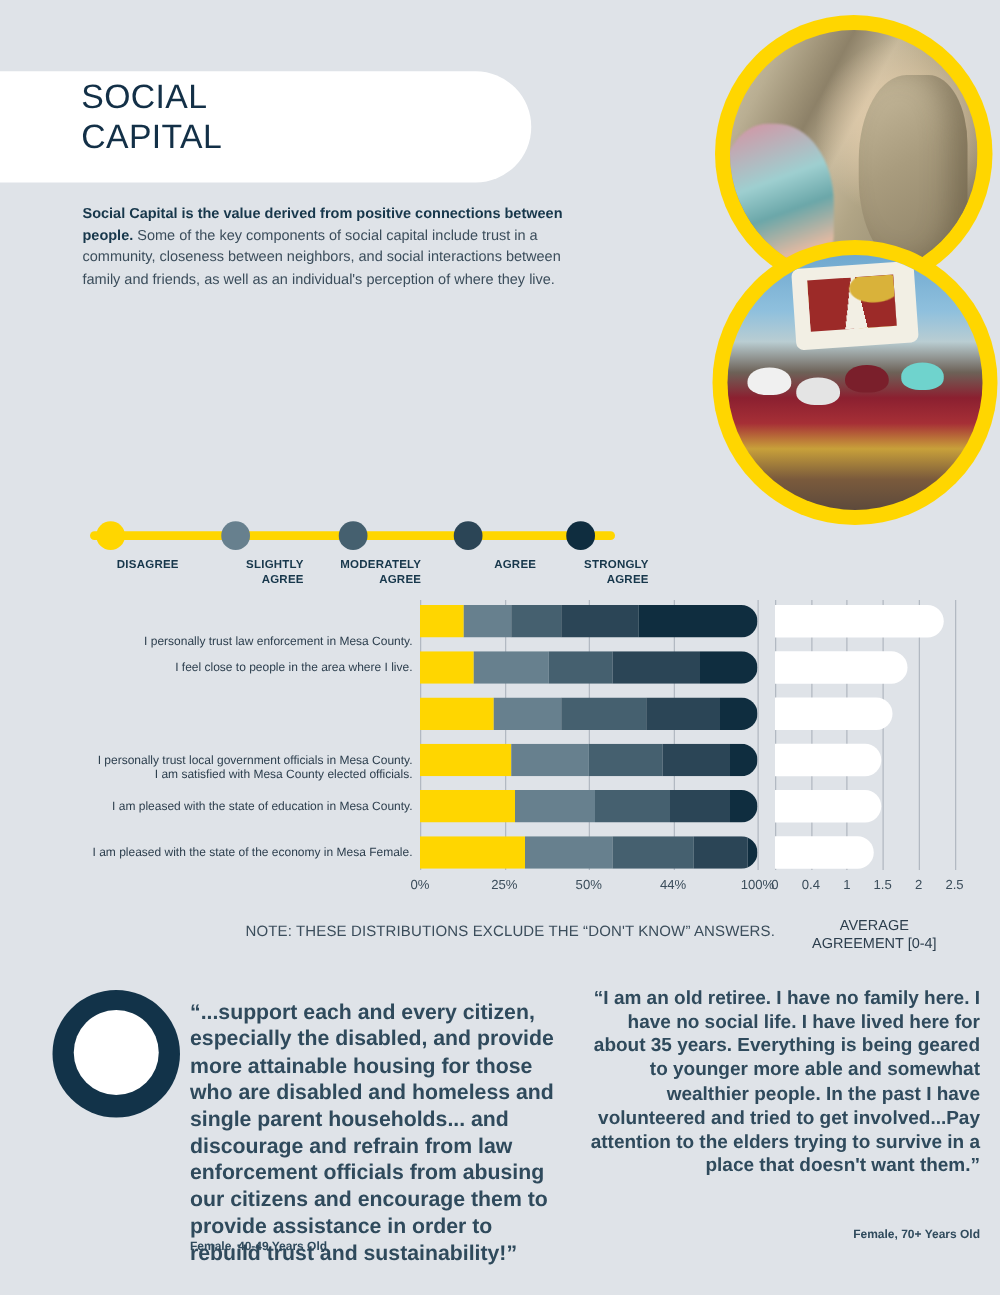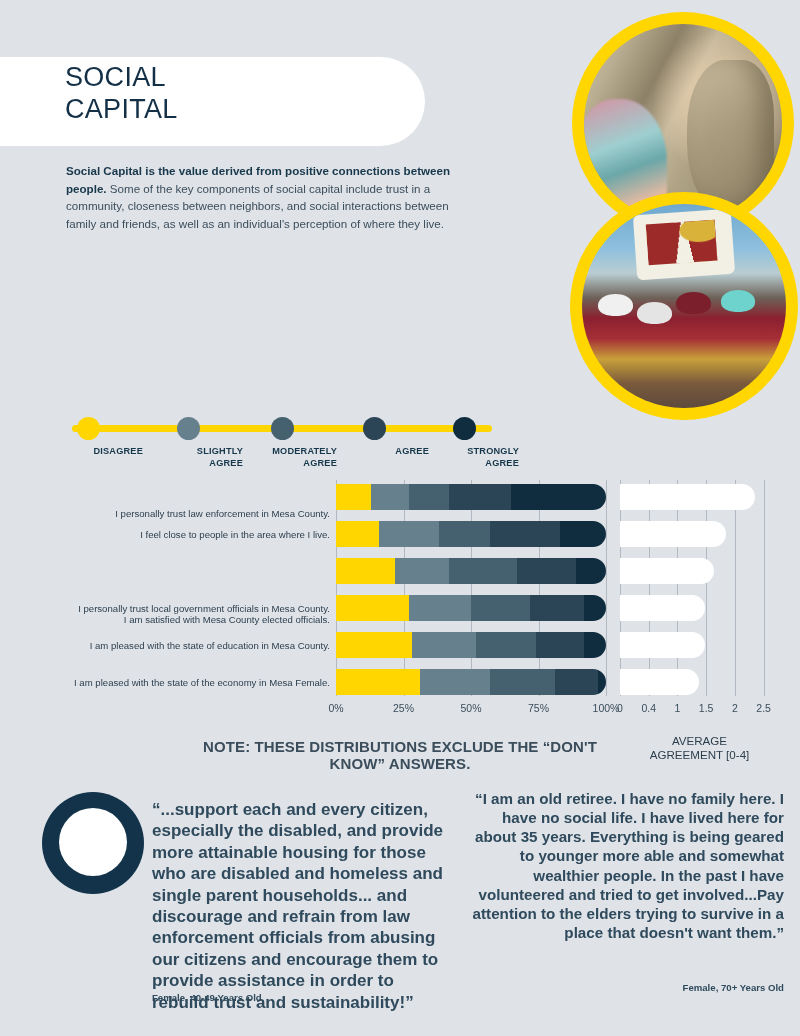--- a/index.html
+++ b/index.html
@@ -176,23 +176,23 @@
     top: 222px;
     width: 60px; margin-left: -30px;
     text-align: center;
     font-size: 10.5px;
     color: #3b4d5b;
   }
   #chart-note {
     position: absolute;
     left: 180px; top: 258px;
     width: 440px;
-    text-align: center;
-    font-size: 15px;
-    font-weight: bold;
+    text-align: right;
+    font-size: 12px;
+    font-weight: normal;
     letter-spacing: .1px;
     color: #3b4d5b;
   }
 
   #avg-plot {
     position: absolute;
     left: 620px; top: 0;
     width: 158px; height: 216px;
   }
   .avg-grid {
@@ -366,21 +366,21 @@
       <div class="stack-bar" style="top: 189px;">
         <div class="stack-seg" style="width: 31%; background: rgb(255, 214, 0);"></div>
         <div class="stack-seg" style="width: 26%; background: rgb(103, 128, 142);"></div>
         <div class="stack-seg" style="width: 24%; background: rgb(69, 96, 111);"></div>
         <div class="stack-seg" style="width: 16%; background: rgb(43, 69, 86);"></div>
         <div class="stack-seg" style="width: 3%; background: rgb(15, 45, 63);"></div>
       </div>
       <div class="xtick" style="left: 0px;">0%</div>
       <div class="xtick" style="left: 67.5px;">25%</div>
       <div class="xtick" style="left: 135px;">50%</div>
-      <div class="xtick" style="left: 202.5px;">75%</div>
+      <div class="xtick" style="left: 202.5px;">44%</div>
       <div class="xtick" style="left: 270px;">100%</div>
     </div>
   <div id="avg-plot">
       <div class="avg-grid" style="left: 0px;"></div>
       <div class="avg-grid" style="left: 28.7273px;"></div>
       <div class="avg-grid" style="left: 57.4545px;"></div>
       <div class="avg-grid" style="left: 86.1818px;"></div>
       <div class="avg-grid" style="left: 114.909px;"></div>
       <div class="avg-grid" style="left: 143.636px;"></div>
       <div class="avg-bar" style="top: 4px; width: 135.018px; background: rgb(255, 255, 255);"></div>

